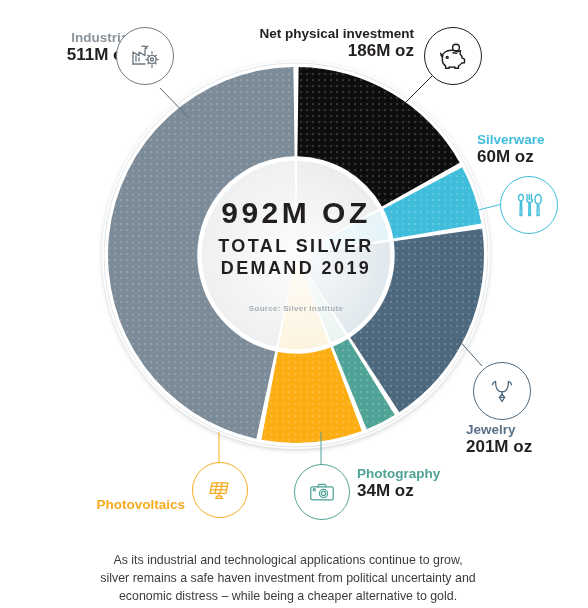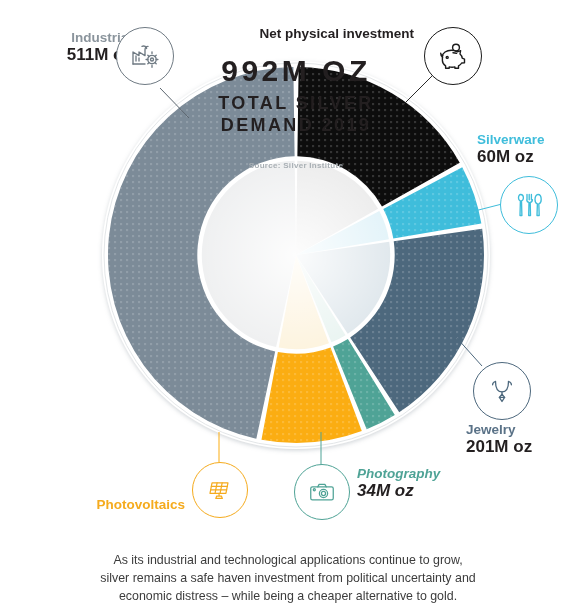--- a/index.html
+++ b/index.html
@@ -13,21 +13,21 @@
   }
   #stage{position:absolute;inset:0;width:588px;height:608px;}
 
   
   #chart-wrap{position:absolute;left:96px;top:55px;width:400px;height:400px;}
   #donut{position:absolute;left:0;top:0;width:400px;height:400px;display:block;}
 
   
   #center-block{
     position:absolute;left:96px;top:55px;width:400px;height:400px;
-    display:flex;flex-direction:column;align-items:center;
+    display:flex;flex-direction:column;align-items:center;justify-content:center;
     pointer-events:none;
   }
   #center-total{
     font-size:30px;font-weight:bold;color:#231f20;letter-spacing:3.5px;
     line-height:1.08;white-space:nowrap;
   }
   #center-sub1,#center-sub2{
     font-size:18px;font-weight:bold;color:#231f20;letter-spacing:2.4px;
     line-height:1.22;white-space:nowrap;
   }
@@ -135,20 +135,21 @@
       <path d="M14 7.4c2.4-1.2 4.6.6 4.6 2.2"></path>
       <circle cx="24" cy="20.5" r="4.2"></circle>
       <path d="M24 14.6v-1.8M24 28.2v-1.8M29.9 20.5h-1.8M19.9 20.5h-1.8M28.2 16.3l-1.3 1.3M21.1 23.4l-1.3 1.3M28.2 24.7l-1.3-1.3M21.1 17.6l-1.3-1.3"></path>
       <circle cx="24" cy="20.5" r="1.5"></circle>
       <path d="M8 17v5M11 19v3"></path>
     </svg>
   </div>
 
   <div class="callout ta-r" style="left:258px;top:26px;width:156px;">
     <div class="cat-name" style="color:#231f20;">Net physical investment</div>
+    <div class="cat-val">186M oz</div>
   </div>
   <div class="badge" style="left:424px;top:27px;width:56px;height:56px;border-color:#1c1c1c;">
     <svg width="34" height="34" viewBox="0 0 34 34" fill="none" stroke="#1c1c1c" stroke-width="1.4" stroke-linecap="round" stroke-linejoin="round">
       <circle cx="20" cy="8.6" r="3.4"></circle>
       <path d="M6.4 17.6c0-3.6 4-6.4 9-6.4 2.3 0 4.4.6 6 1.6l3.2-1.2-.6 3.4c1.3 1.1 2.1 2.5 2.2 4.1l2.3 1v3.6l-2.8.3c-.7 1.2-1.8 2.2-3.2 2.9v2.4h-3.6v-1.4c-.9.2-1.8.3-2.8.3-1 0-2-.1-2.9-.3v1.4H9.6v-2.5c-2-1.2-3.2-3.1-3.2-5.2z"></path>
       <path d="M6.7 16.6c-1.2-.4-2-1.3-2-2.3 0 2 .7 3.2 1.9 3.8"></path>
       <circle cx="11.2" cy="18.4" r="1"></circle>
       <path d="M20.6 14.4c-1-.4-2.3-.6-3.6-.6"></path>
     </svg>
   </div>
@@ -172,21 +173,21 @@
   <div class="badge" style="left:473px;top:362px;width:56px;height:56px;border-color:#4d687d;">
     <svg width="32" height="32" viewBox="0 0 32 32" fill="none" stroke="#4d687d" stroke-width="1.3" stroke-linecap="round" stroke-linejoin="round">
       <path d="M9.5 6.5c0 7 2.6 10.4 6.5 10.4s6.5-3.4 6.5-10.4"></path>
       <path d="M9.5 6.5c-1.7.5-2.9 1.6-2.9 3.3M22.5 6.5c1.7.5 2.9 1.6 2.9 3.3"></path>
       <path d="M16 16.9v2.2"></path>
       <path d="M16 19.1l2.6 3.3-2.6 4.1-2.6-4.1z"></path>
       <path d="M13.4 22.4h5.2"></path>
     </svg>
   </div>
 
-  <div class="callout ta-l" style="left:357px;top:466px;width:130px;font-style:italic;">
+  <div class="callout ta-l" style="left:357px;top:466px;width:130px;">
     <div class="cat-name" style="color:#4fa396;">Photography</div>
     <div class="cat-val">34M oz</div>
   </div>
   <div class="badge" style="left:294px;top:464px;width:54px;height:54px;border-color:#4fa396;">
     <svg width="30" height="30" viewBox="0 0 32 32" fill="none" stroke="#4fa396" stroke-width="1.35" stroke-linecap="round" stroke-linejoin="round">
       <rect x="4" y="10.5" width="24" height="14" rx="1.8"></rect>
       <path d="M11.5 10.5l1.4-2.6h6.2l1.4 2.6"></path>
       <circle cx="17.6" cy="17.6" r="4.4"></circle>
       <circle cx="17.6" cy="17.6" r="2.2"></circle>
       <circle cx="7.8" cy="13.6" r="1.1"></circle>

